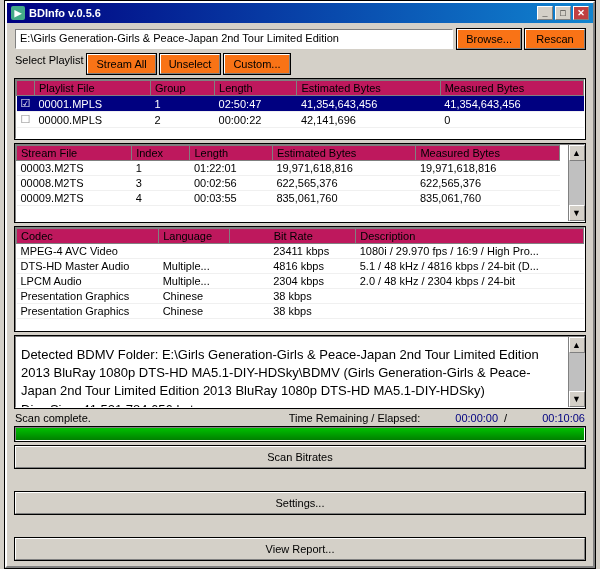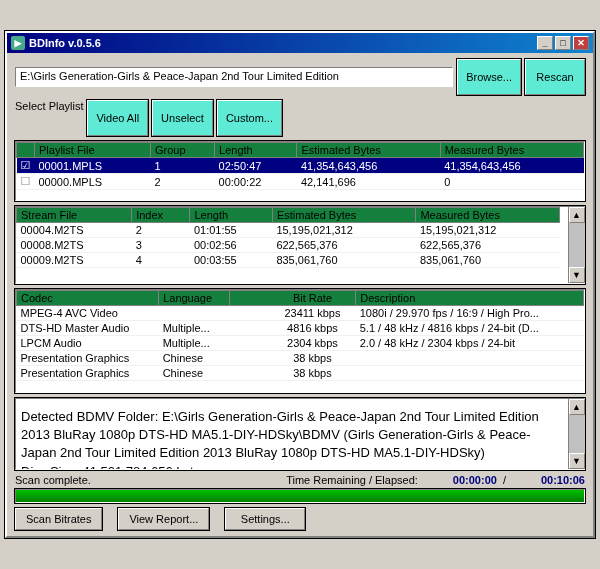--- a/index.html
+++ b/index.html
@@ -89,23 +89,23 @@
       border: 1px solid #808080;
       border-right-color: #fff;
       border-bottom-color: #fff;
       padding: 2px 4px;
       font-size: 11px;
       font-family: inherit;
       overflow: hidden;
       white-space: nowrap;
     }
     .win-btn {
-      height: 36px;
+      height: 20px;
       min-width: 60px;
-      background: #5eead4;
+      background: #f97316;
       border: 1px solid #fff;
       border-right-color: #808080;
       border-bottom-color: #808080;
       outline: 1px solid #000;
       font-size: 11px;
       font-family: inherit;
       cursor: pointer;
       padding: 0 8px;
       white-space: nowrap;
     }
@@ -122,21 +122,21 @@
       outline: 1px solid #000;
       background: white;
       margin-bottom: 5px;
     }
     table {
       width: 100%;
       border-collapse: collapse;
       font-size: 11px;
     }
     th {
-      background: #15803d;
+      background: #be185d;
       border: 1px solid #808080;
       padding: 1px 4px;
       text-align: left;
       font-weight: normal;
       font-size: 11px;
     }
     td {
       padding: 1px 4px;
       border-bottom: 1px solid #f0f0f0;
       white-space: nowrap;
@@ -208,55 +208,56 @@
       font-size: 11px;
     }
     .status-right {
       display: flex;
       align-items: center;
       gap: 6px;
       font-size: 11px;
       justify-content: space-between;
     }
     .time-label { color: #000; }
-    .time-value { color: #000080; font-weight: bold; padding-left: 29px; }
+    .time-value { color: #000080; font-weight: normal; padding-left: 29px; }
     .progress-bar-outer {
       width: 100%;
       height: 14px;
       background: #d4d0c8;
       border: 1px solid #808080;
       border-right-color: #fff;
       border-bottom-color: #fff;
       outline: 1px solid #000;
       margin-bottom: 5px;
     }
     .progress-bar-inner {
       height: 100%;
       background: linear-gradient(to bottom, #00c000, #008000);
     }
     .bottom-buttons {
       display: flex;
       justify-content: flex-start;
-      gap: 16px;
+      gap: 24px;
+      flex-direction: column;
     }
     .bottom-btn {
       height: 22px;
       min-width: 80px;
       background: #d4d0c8;
       border: 1px solid #fff;
       border-right-color: #808080;
       border-bottom-color: #808080;
       outline: 1px solid #000;
       font-size: 11px;
       font-family: inherit;
       cursor: pointer;
       padding: 0 10px;
     }
     .codec-table td:nth-child(3), .codec-table th:nth-child(3) {
-      text-align: center;
+      text-align: left;
       padding-left: 44px;
     }
   </style>
 </head>
 <body>
 
 <div class="window">
 
   <div class="title-bar">
     <div class="title-bar-left">
@@ -273,21 +274,21 @@
   <div class="content">
 
     <div class="source-row">
       <div class="source-path">E:\Girls Generation-Girls &amp; Peace-Japan 2nd Tour Limited Edition</div>
       <button class="win-btn">Browse...</button>
       <button class="win-btn">Rescan</button>
     </div>
 
     <div class="playlist-row">
       <span>Select Playlist</span>
-      <button class="win-btn">Video All</button>
+      <button class="win-btn">Stream All</button>
       <button class="win-btn">Unselect</button>
       <button class="win-btn">Custom...</button>
     </div>
 
     <div class="panel" style="height:60px;">
       <table>
         <thead>
           <tr>
             <th style="width:18px;"></th>
             <th>Playlist File</th>
@@ -325,25 +326,25 @@
             <tr>
               <th>Stream File</th>
               <th>Index</th>
               <th>Length</th>
               <th>Estimated Bytes</th>
               <th>Measured Bytes</th>
             </tr>
           </thead>
           <tbody>
             <tr>
-              <td>00004.M2TS</td>
-              <td>2</td>
-              <td>01:01:55</td>
-              <td>15,195,021,312</td>
-              <td>15,195,021,312</td>
+              <td>00003.M2TS</td>
+              <td>1</td>
+              <td>01:22:01</td>
+              <td>19,971,618,816</td>
+              <td>19,971,618,816</td>
             </tr>
             <tr>
               <td>00008.M2TS</td>
               <td>3</td>
               <td>00:02:56</td>
               <td>622,565,376</td>
               <td>622,565,376</td>
             </tr>
             <tr>
               <td>00009.M2TS</td>
@@ -428,18 +429,18 @@
         <span class="time-value">00:10:06</span>
       </div>
     </div>
 
     <div class="progress-bar-outer">
       <div class="progress-bar-inner" style="width:100%;"></div>
     </div>
 
     <div class="bottom-buttons">
       <button class="bottom-btn">Scan Bitrates</button>
+      <button class="bottom-btn">Settings...</button>
       <button class="bottom-btn">View Report...</button>
-      <button class="bottom-btn">Settings...</button>
     </div>
 
   </div>
 </div>
 
 </body></html>

